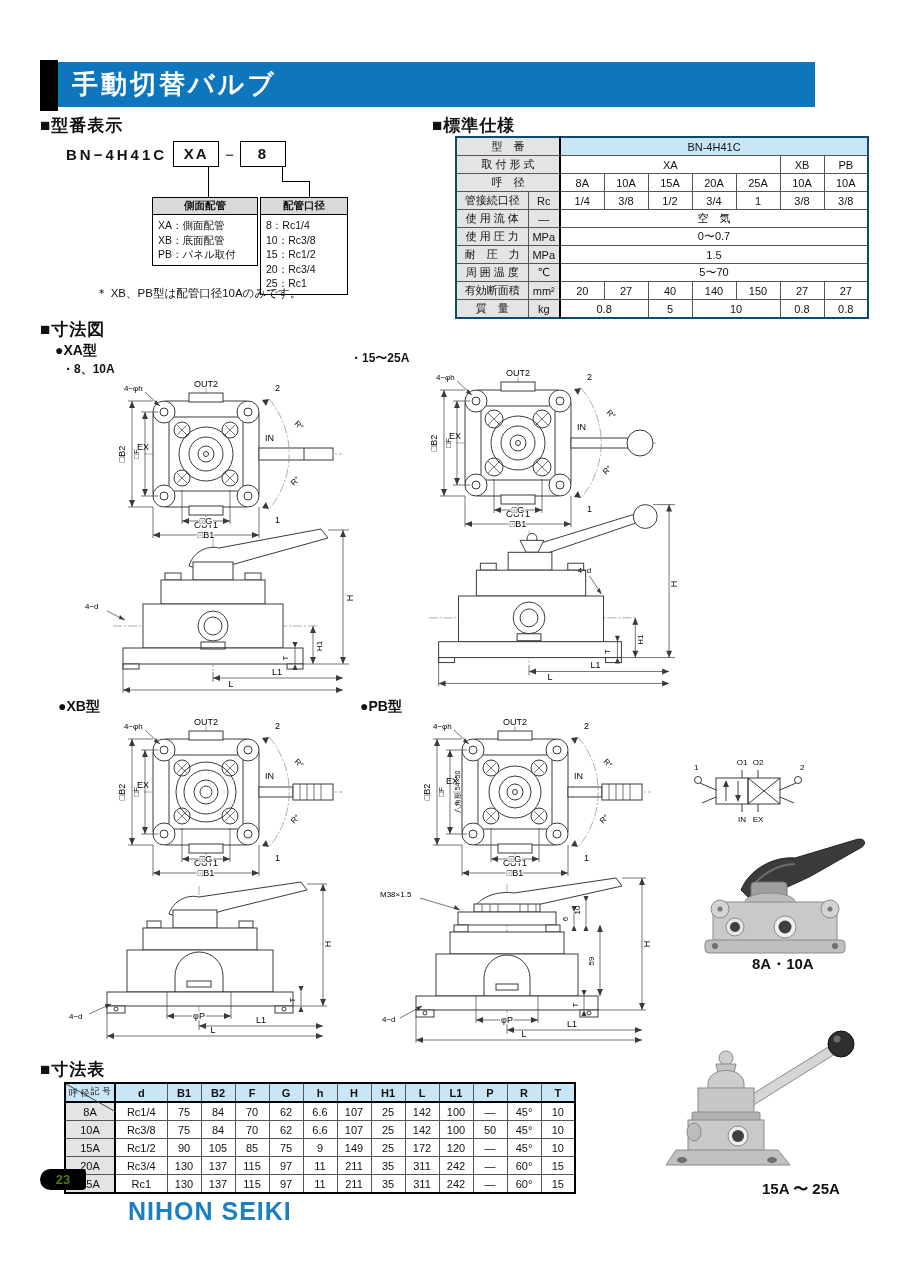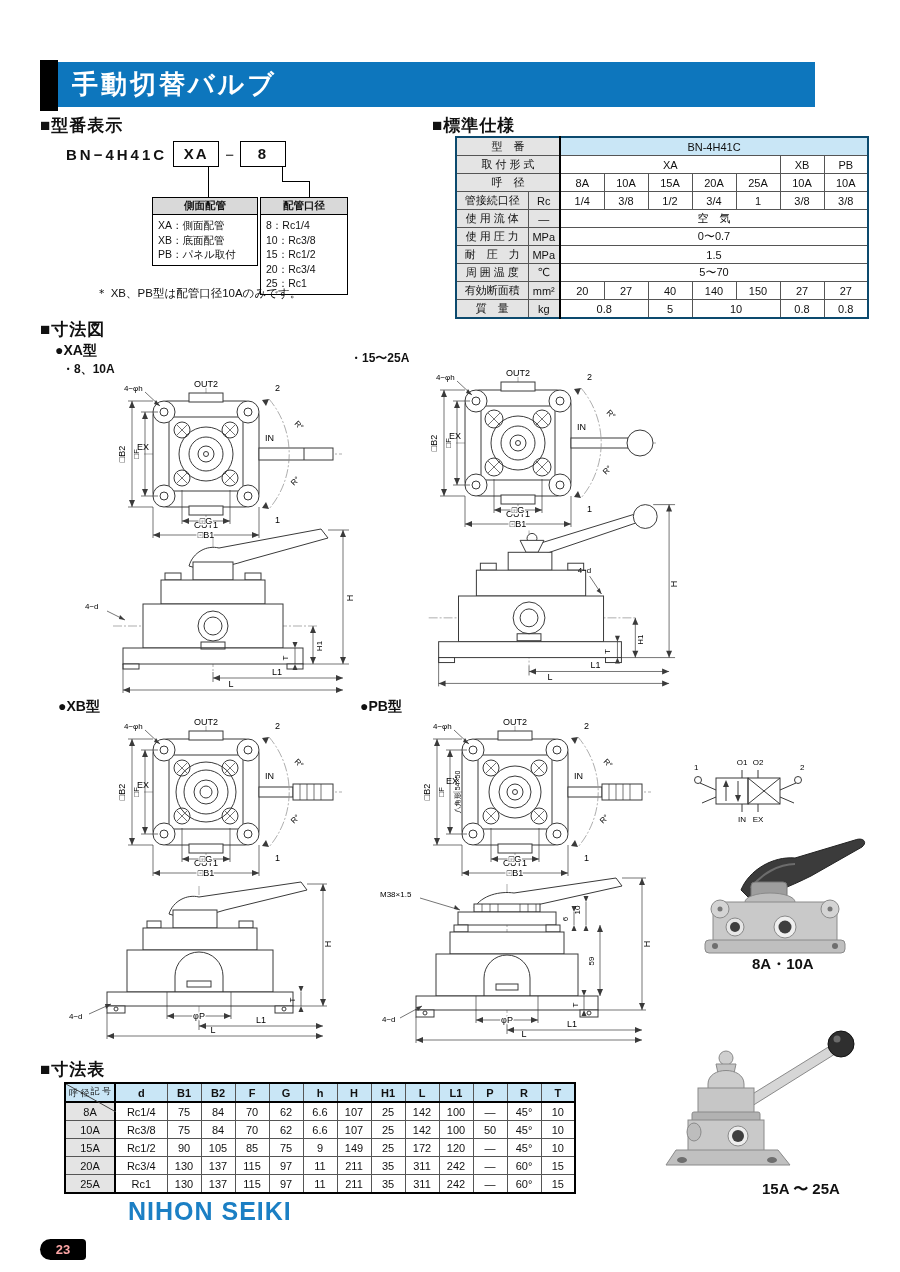--- a/index.html
+++ b/index.html
@@ -49,21 +49,21 @@
   .dwg .s{stroke:#3a3a3a;stroke-width:1;fill:none;}
   .dwg .f{fill:#fff;stroke:#3a3a3a;stroke-width:1;}
   .dwg .d{stroke:#3a3a3a;stroke-width:.7;fill:none;}
   .dwg .c{stroke:#8a8a8a;stroke-width:.7;fill:none;stroke-dasharray:9 2 2 2;}
   .dwg text{font-size:9px;fill:#000;}
   .dwg .sm{font-size:8px;}
   .dwg .halo{paint-order:stroke;stroke:#fff;stroke-width:2.5px;}
   .dwg .a{fill:#3a3a3a;stroke:none;}
 
   
-  .badge{left:40px;top:1239px;width:46px;height:21px;background:#000;color:#fca5a5;
+  .badge{left:40px;top:1169px;width:46px;height:21px;background:#000;color:#4d7c0f;
          border-radius:11px 4px 4px 11px;font-size:13px;font-weight:bold;
          text-align:center;line-height:21px;}
   .brand{left:128px;top:1197px;font-size:25px;font-weight:bold;color:#1b7fc4;letter-spacing:1px;}
   .caption{font-size:15px;font-weight:bold;}
 </style>
 </head>
 <body>
 
 <div class="page">
 

